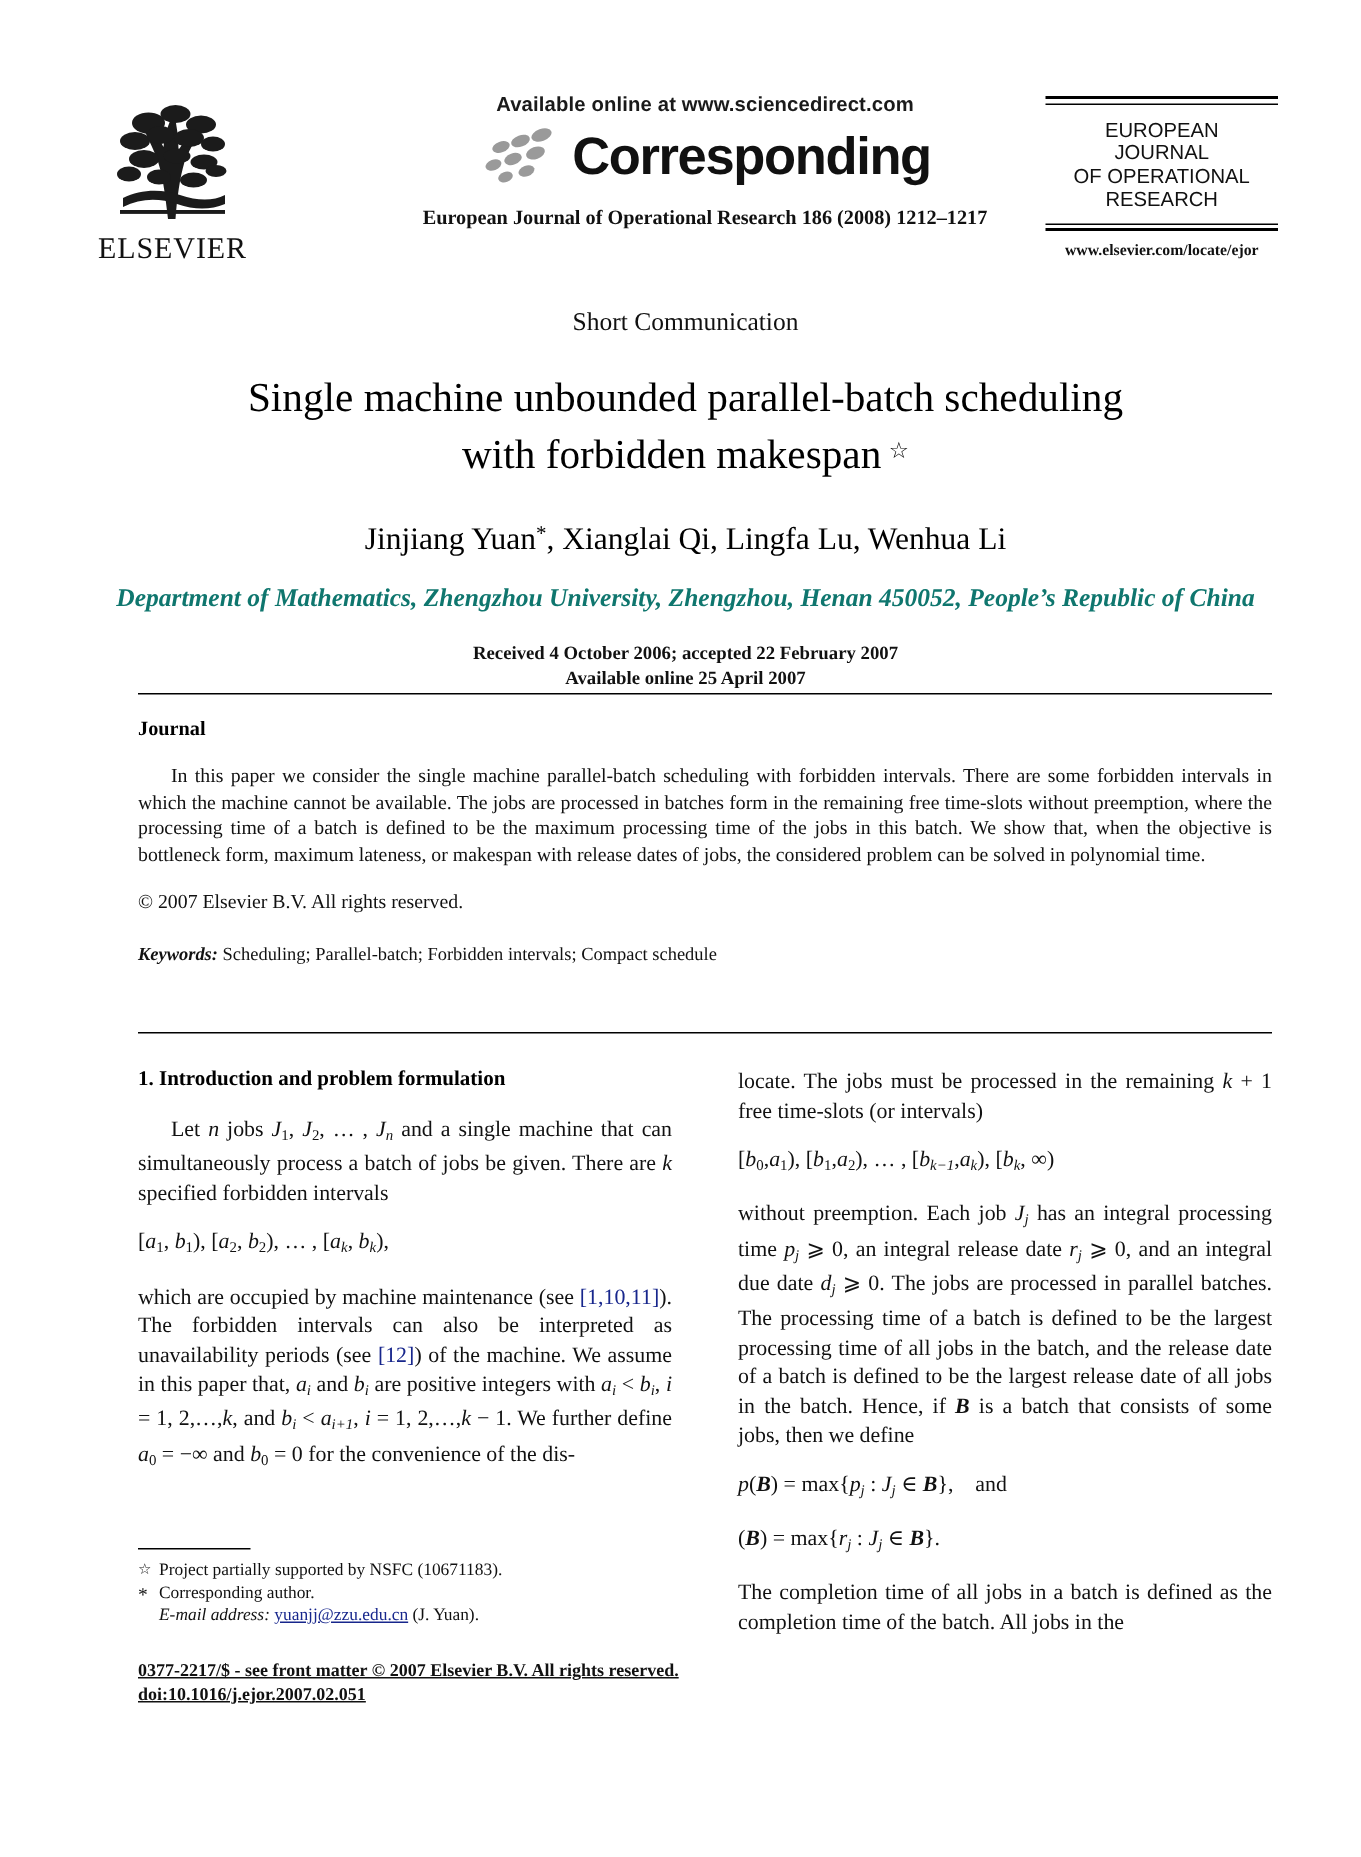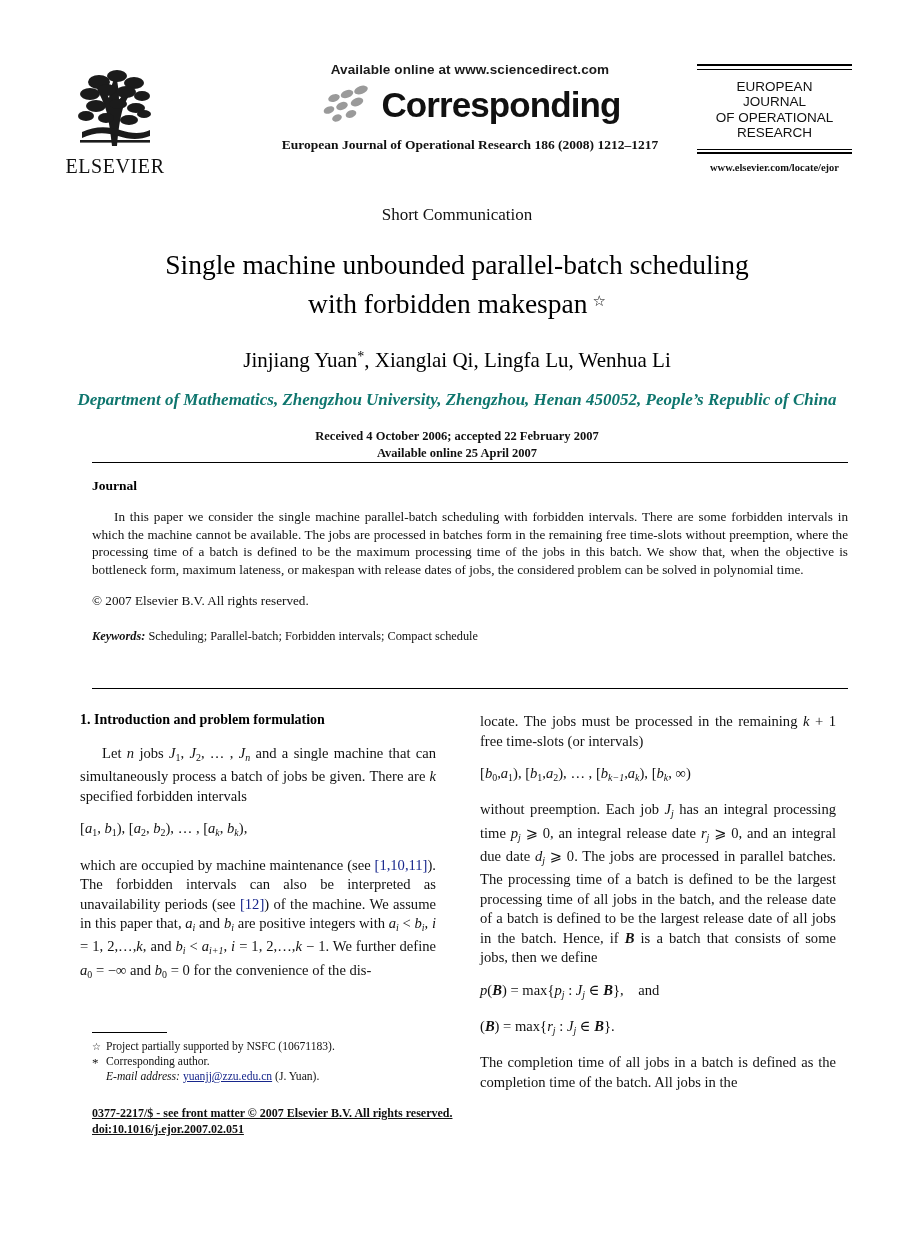--- a/index.html
+++ b/index.html
@@ -219,21 +219,21 @@
     color: #111;
   }
   .keywords em {
     font-style: italic;
     font-weight: bold;
   }
 
   
   .columns {
     position: absolute;
-    left: 80px;
+    left: 92px;
     top: 712px;
     width: 756px;
     height: 340px;
   }
   .col {
     position: absolute;
     top: 0;
     width: 356px;
   }
   .col-left { left: 0; }

